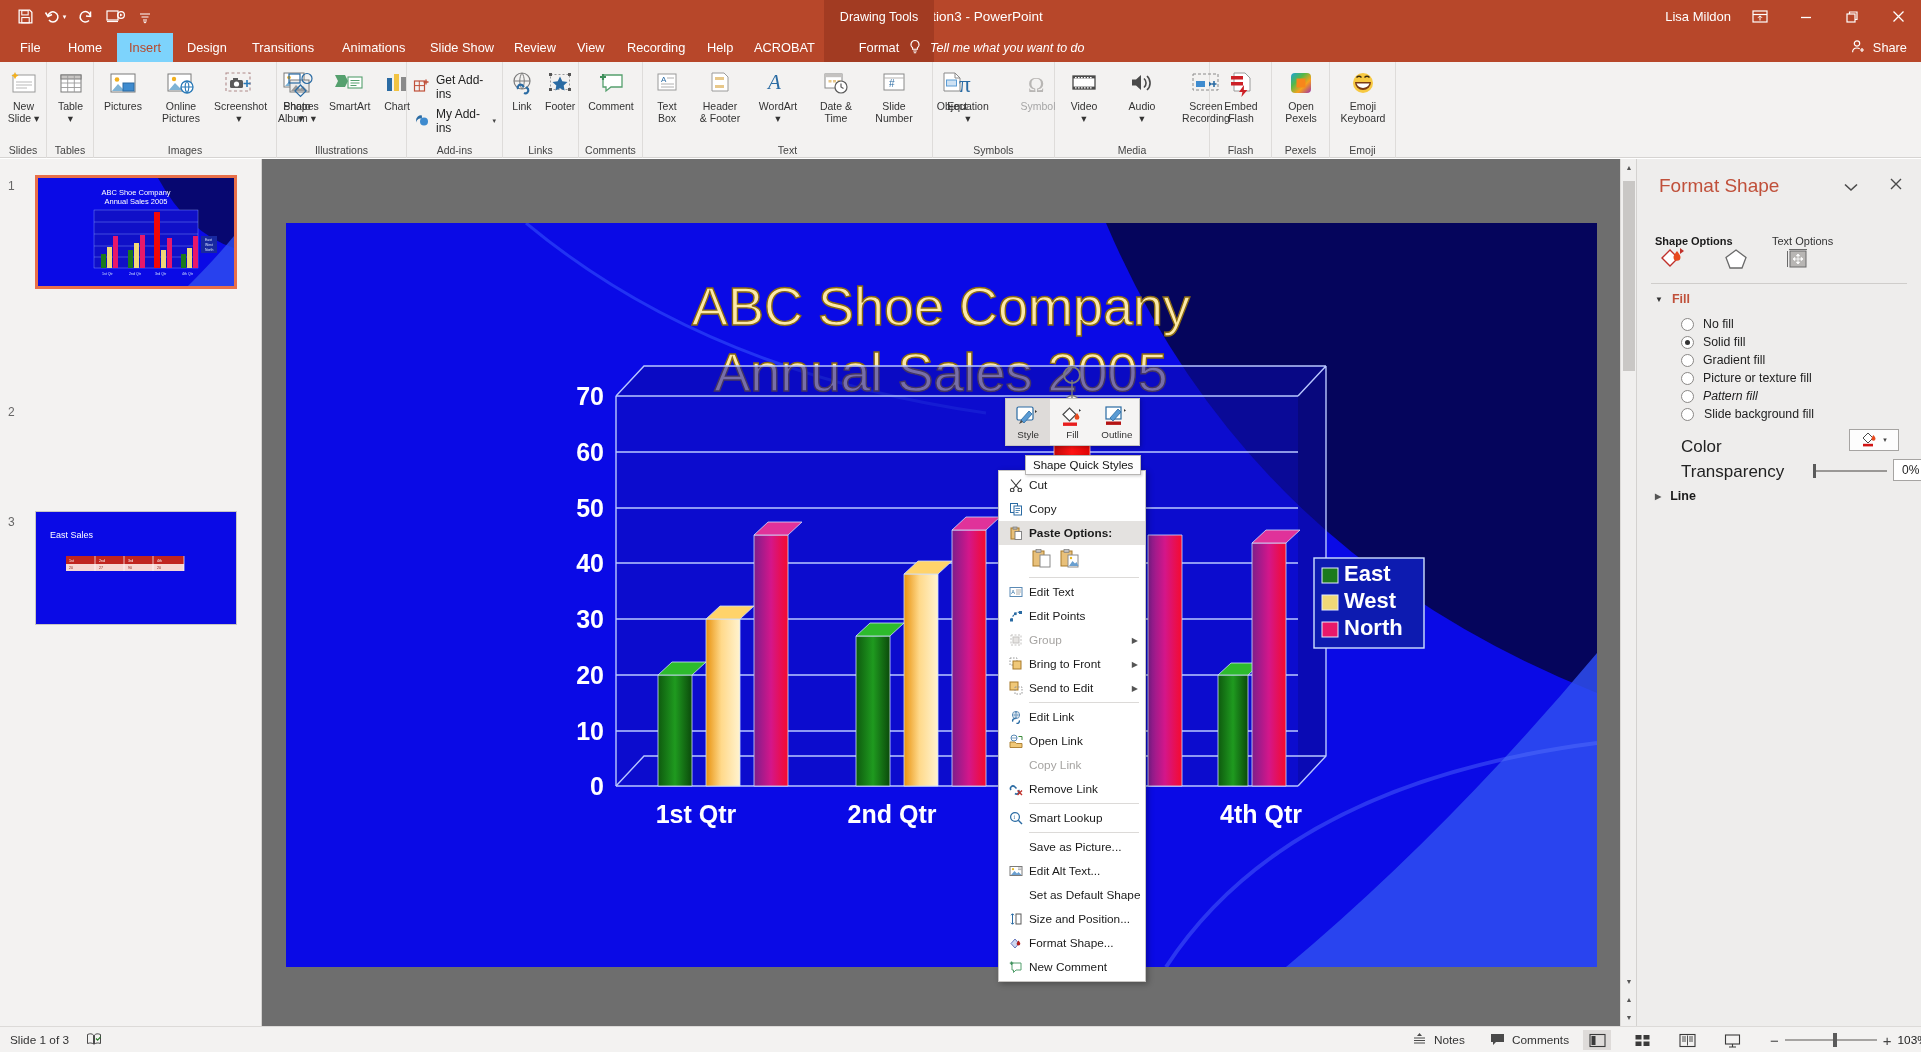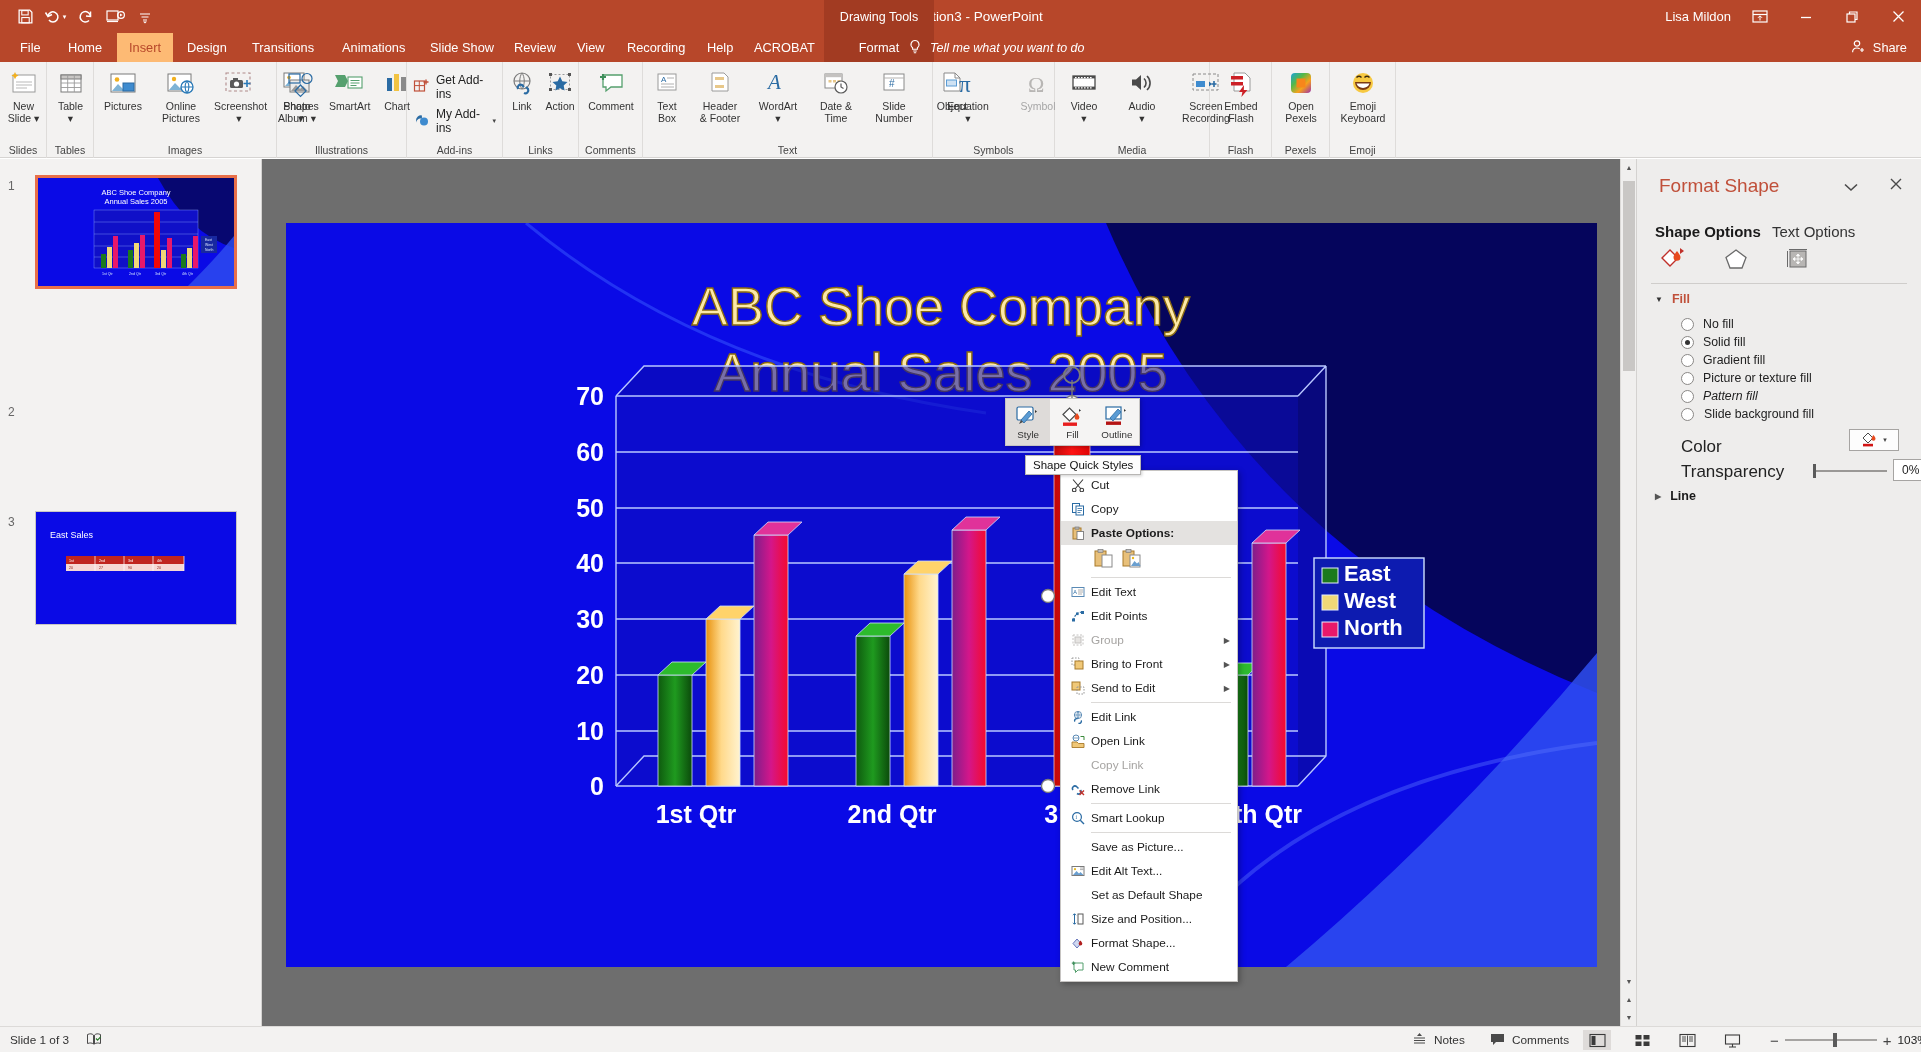--- a/index.html
+++ b/index.html
@@ -45,21 +45,21 @@
   
   #tabstrip {
     position:absolute; left:0; top:33px; width:1921px; height:29px;
     background:#b7472a;
   }
   .tab {
     position:absolute; top:0; height:29px; padding:0 12px;
     display:flex; align-items:center; font-size:12.8px; color:#fff; cursor:pointer;
     white-space:nowrap;
   }
-  .tab.active { background:#fdba74; color:#b7472a; }
+  .tab.active { background:#7dd3fc; color:#b7472a; }
   .tab.ctx { background:#a23b22; }
   #tellme {
     position:absolute; left:908px; top:0; height:29px; display:flex;
     align-items:center; gap:8px; font-size:12.5px; color:#fff; font-style:italic; cursor:text;
   }
   #share-btn {
     position:absolute; right:14px; top:0; height:29px; display:flex; align-items:center;
     gap:6px; font-size:12.8px; color:#fff; cursor:pointer;
   }
 
@@ -118,21 +118,21 @@
   }
 
   
   #formatpanel {
     position:absolute; right:0; top:159px; width:285px; bottom:26px;
     background:#eeedec; border-left:1px solid #d4d2d0;
   }
   #fp-title {
     position:absolute; left:22px; top:16px; font-size:19px; color:#c0503a;
   }
-  .fp-tab { position:absolute; top:64px; font-size:15px; cursor:pointer; }
+  .fp-tab { position:absolute; top:76px; font-size:11px; cursor:pointer; }
   .fp-icons { position:absolute; left:18px; top:84px; display:flex; gap:24px; }
   .fp-icon { width:38px; height:32px; display:flex; align-items:center; justify-content:center; cursor:pointer;}
   .fp-sep { position:absolute; left:14px; top:124px; width:256px; height:1px; background:#cfcdcb; }
   .fp-section-hdr {
     position:absolute; left:18px; font-size:12.5px; display:flex; align-items:center; gap:9px; cursor:pointer;
   }
   .radio-row {
     position:absolute; left:44px; display:flex; align-items:center; gap:9px;
     font-size:12.3px; color:#222; cursor:pointer;
   }
@@ -156,21 +156,21 @@
     flex:1; display:flex; flex-direction:column; align-items:center; justify-content:center;
     font-size:9.8px; color:#333; cursor:pointer; position:relative;
   }
   .mt-item.on { background:#dedbd9; }
   #tooltip-qs {
     position:absolute; left:1025px; top:455px; padding:3px 7px;
     background:#fdfdfd; border:1px solid #b8b6b4; font-size:11.5px; color:#111;
     box-shadow:1px 1px 3px rgba(0,0,0,.2); z-index:61; white-space:nowrap;
   }
   #ctxmenu {
-    position:absolute; left:1060px; top:470px; width:178px;
+    position:absolute; left:998px; top:470px; width:148px;
     background:#fff; border:1px solid #c6c4c2;
     box-shadow:2px 2px 6px rgba(0,0,0,.3); z-index:60; padding:2px 0;
   }
   .cm-item {
     height:24px; display:flex; align-items:center; font-size:11.8px; color:#1a1a1a;
     padding-left:4px; cursor:pointer; position:relative;
   }
   .cm-item .cm-ico { width:26px; display:flex; align-items:center; justify-content:center; flex:none; }
   .cm-item.hdr { font-weight:bold; background:#e4e2e0; }
   .cm-item.dis { color:#a6a4a2; }
@@ -475,21 +475,21 @@
         <span class="ico">
           <svg width="28" height="28" viewBox="0 0 28 28">
               <rect x="4.5" y="4.5" width="19" height="15" fill="none" stroke="#9a9a9a" stroke-width="1" stroke-dasharray="2 2"></rect>
               <path d="M14 6.5l2.3 4.7 5.2.7-3.8 3.6.9 5.1-4.6-2.4-4.6 2.4.9-5.1L6.5 11.9l5.2-.7z" fill="#2a6ba3"></path>
               <rect x="3" y="3" width="3" height="3" fill="#555"></rect>
               <rect x="22" y="3" width="3" height="3" fill="#555"></rect>
               <rect x="3" y="18" width="3" height="3" fill="#555"></rect>
               <rect x="22" y="18" width="3" height="3" fill="#555"></rect>
             </svg>
         </span>
-        <span class="lbl">Action</span>
+        <span class="lbl">Footer</span>
       </div>
     </div>
     <div class="rgroup-label">Links</div>
   </div>
 
   <div class="rgroup" style="left:579px; width:64px;">
     <div class="ritems" style="left:0;">
       <div class="ritem wide" style="width:64px">
         <span class="ico">
           <svg width="30" height="28" viewBox="0 0 30 28">

